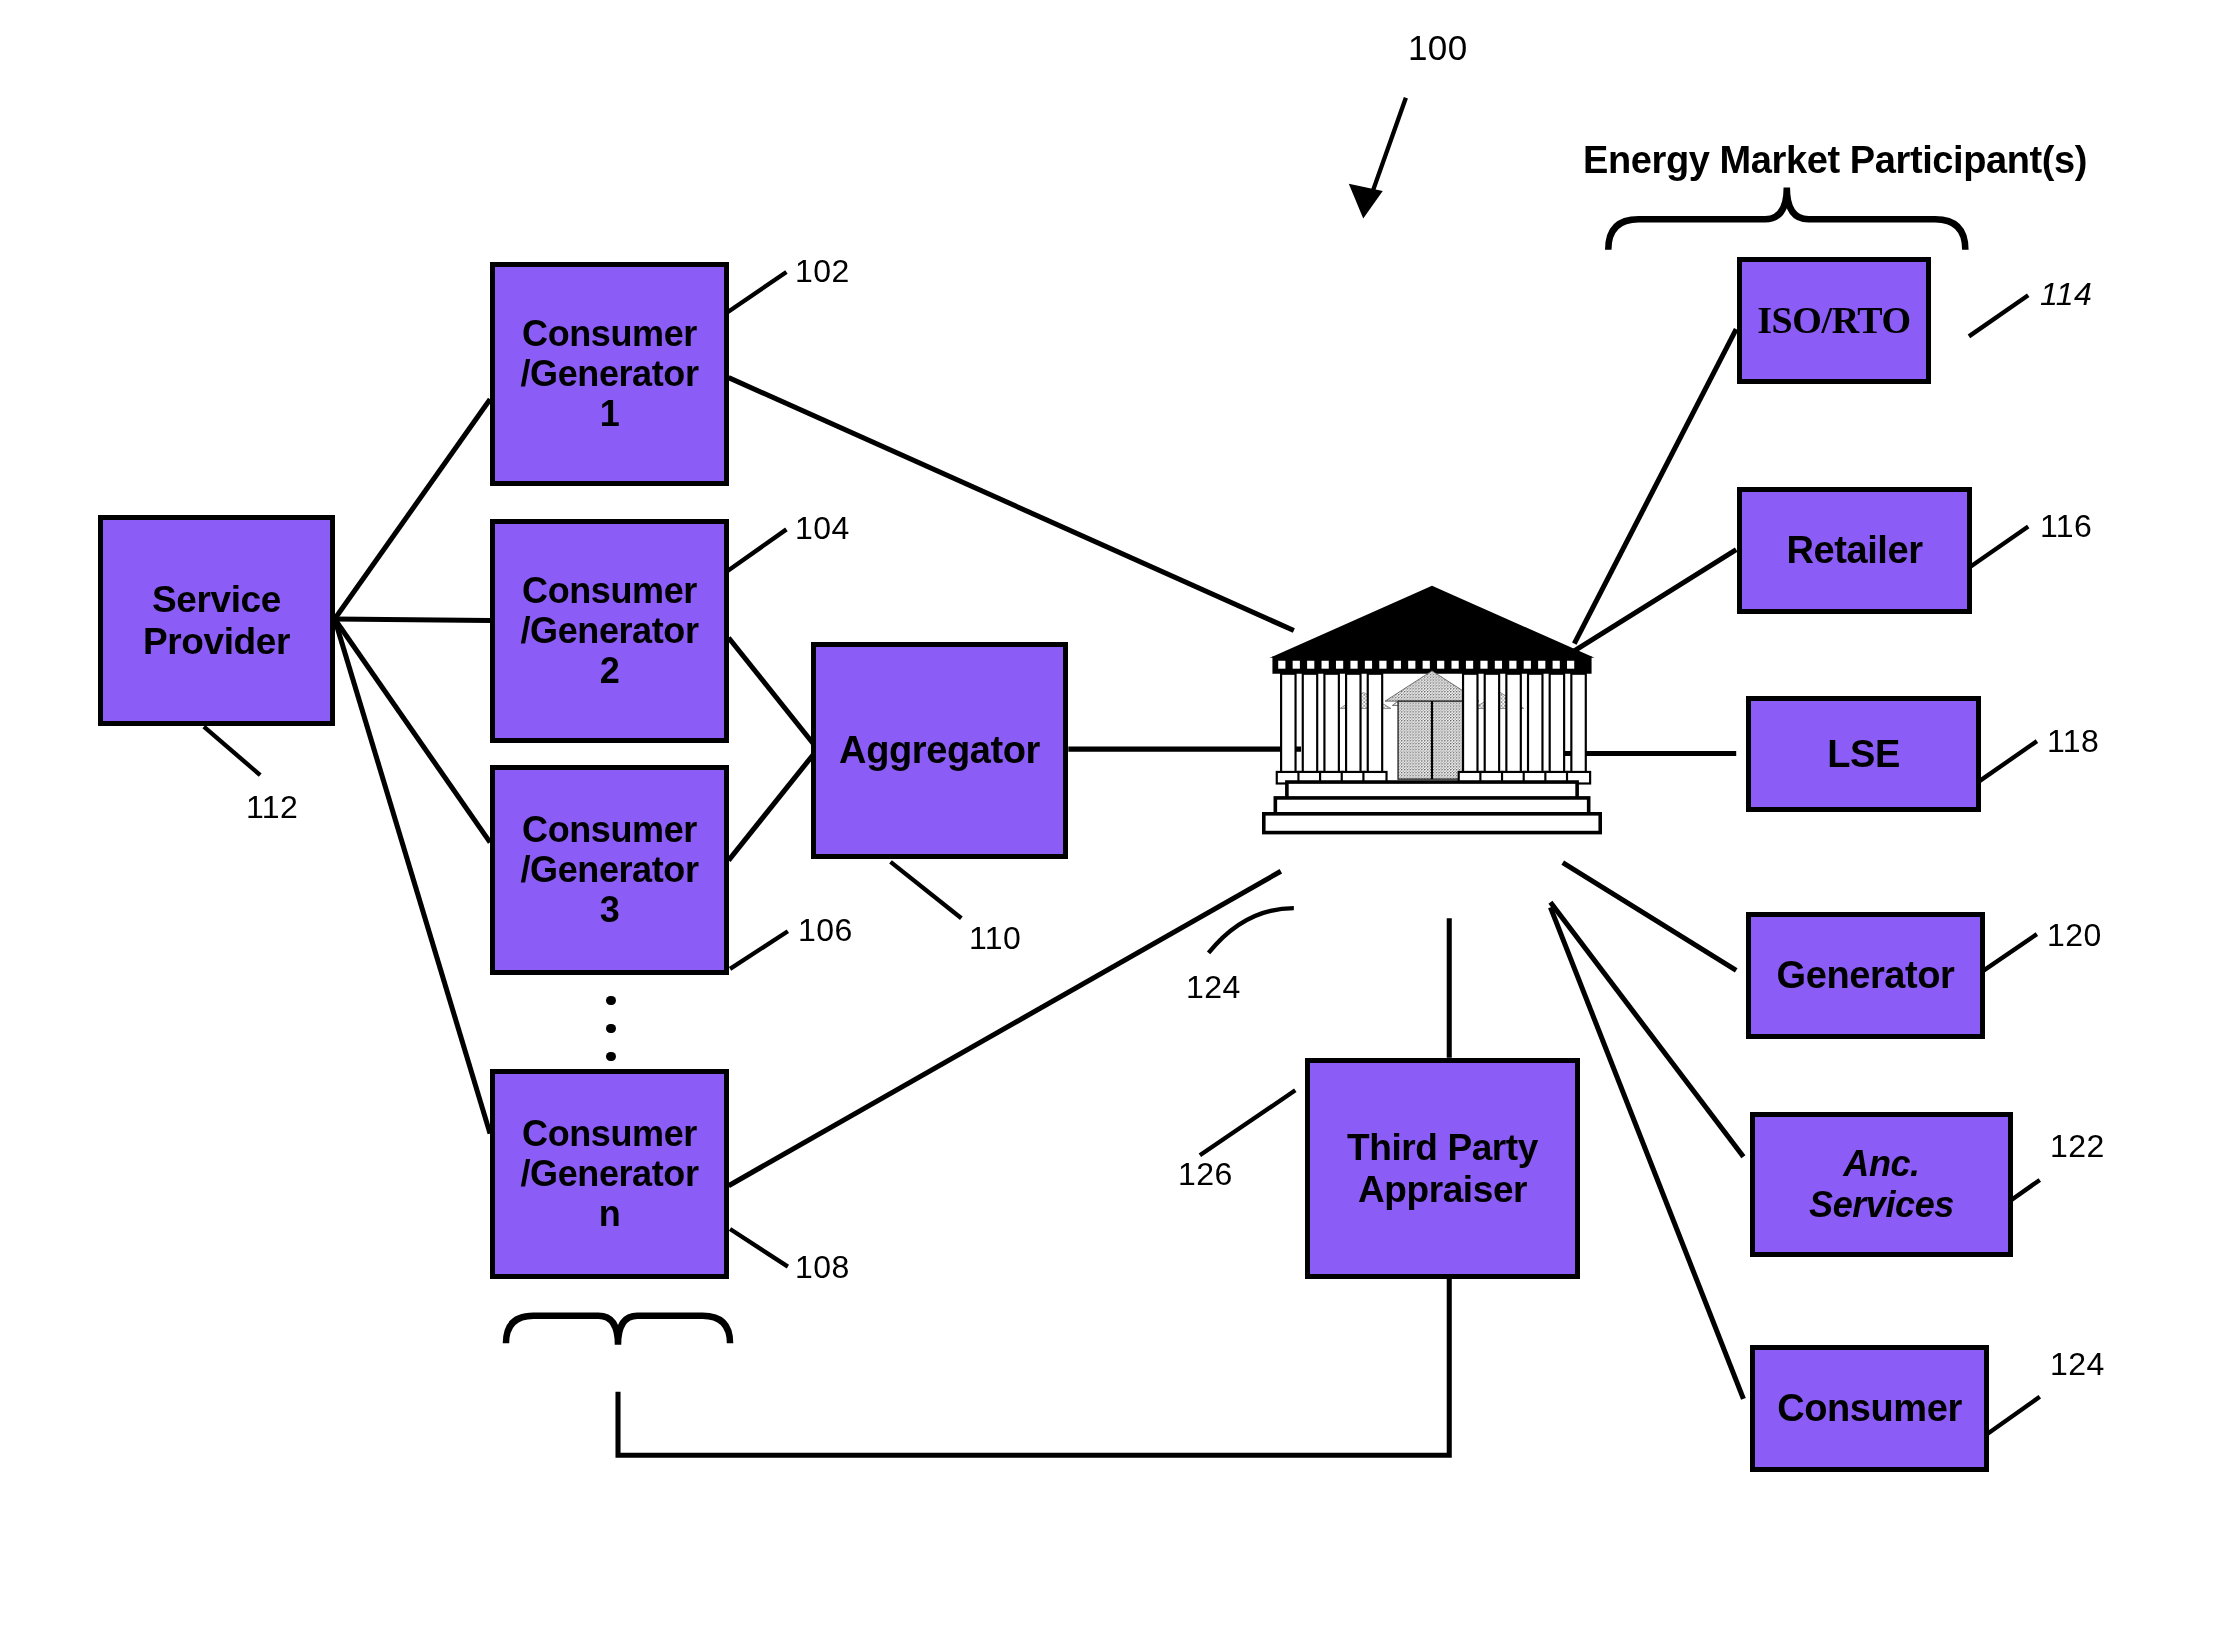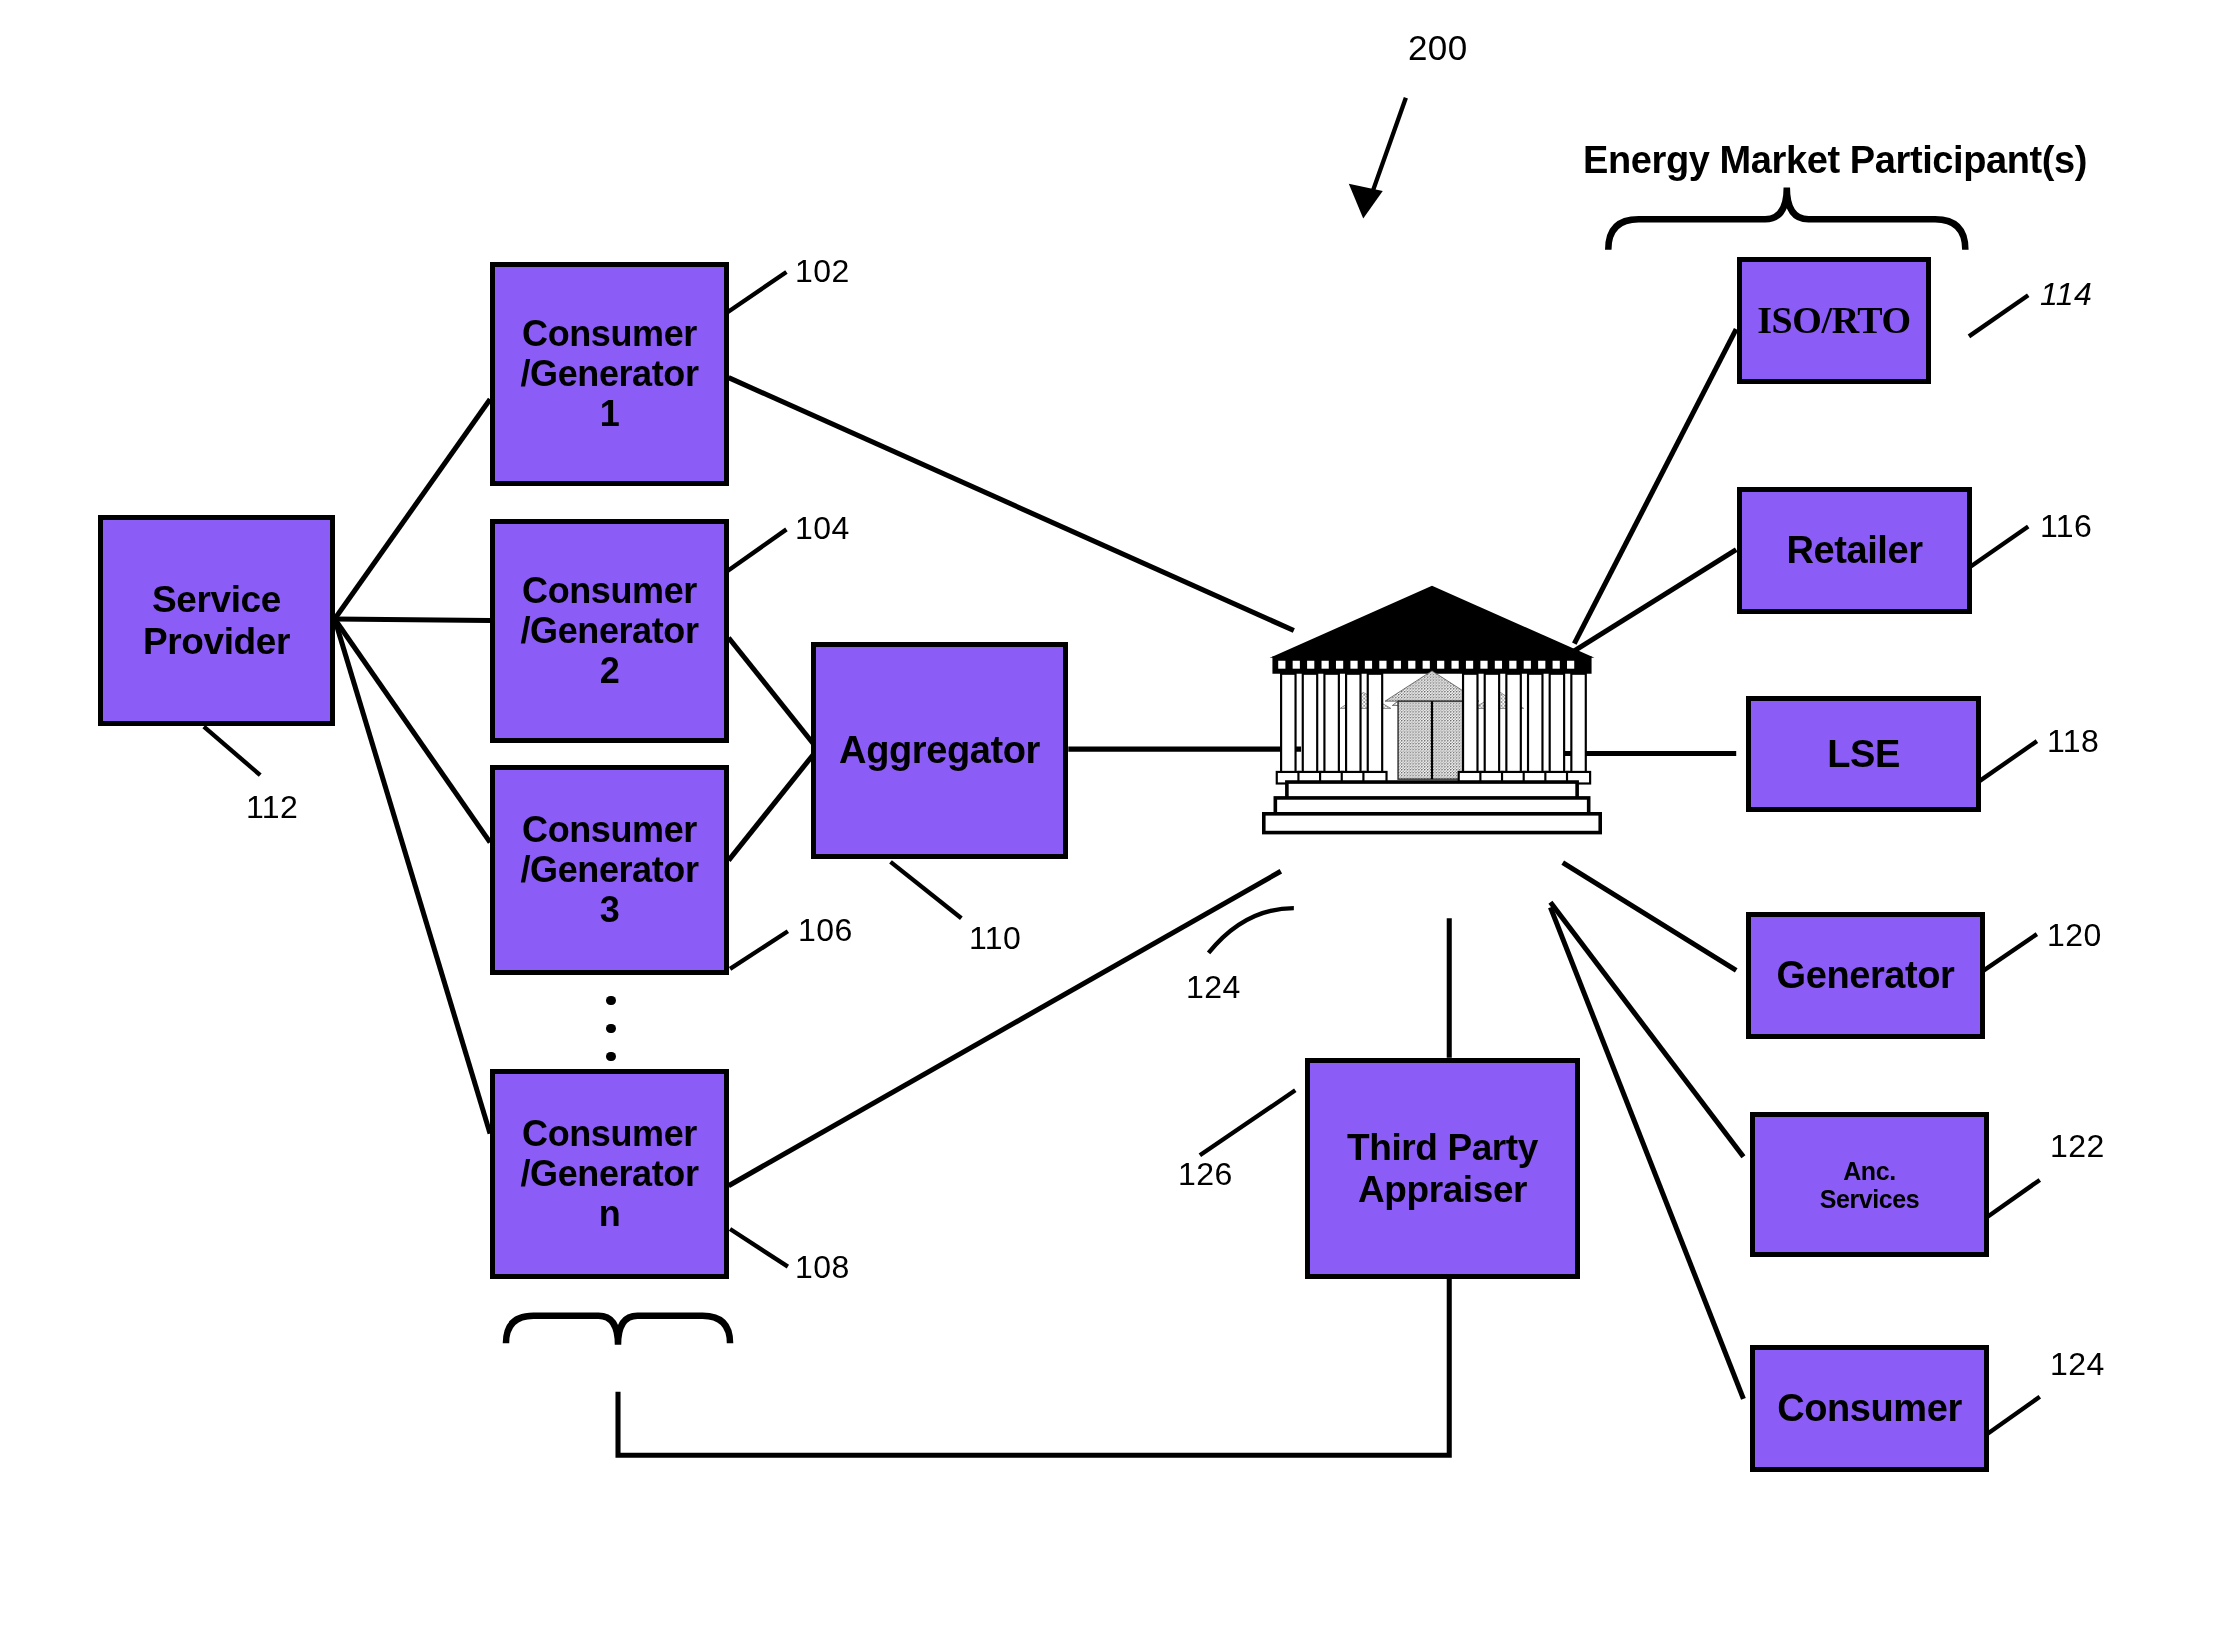--- a/index.html
+++ b/index.html
@@ -213,21 +213,21 @@
         <rect x="392" y="288" width="32" height="16"></rect>
         <rect x="422" y="288" width="32" height="16"></rect>
       </g>
 
       <rect x="34" y="302" width="402" height="24" fill="#ffffff" stroke="#000000" stroke-width="5"></rect>
       <rect x="18" y="324" width="434" height="24" fill="#ffffff" stroke="#000000" stroke-width="5"></rect>
       <rect x="2" y="346" width="466" height="26" fill="#ffffff" stroke="#000000" stroke-width="5"></rect>
     </svg>
   </div>
 
-  <div class="reflabel" style="left:1408px; top:27.5px; font-size:35px;">200</div>
+  <div class="reflabel" style="left:1408px; top:27.5px; font-size:35px;">100</div>
 
   <div class="grouptitle" style="left:1583px; top:139px;">Energy Market Participant(s)</div>
 
   <div class="node" style="left:98px; top:515px; width:237px; height:211px; font-size:37px;">
     <span class="lbl">Service
 Provider</span>
   </div>
   <div class="reflabel" style="left:246px; top:789px;">112</div>
 
   <div class="node" style="left:490px; top:262px; width:239px; height:224px; font-size:36px;">
@@ -290,21 +290,21 @@
   <div class="node" style="left:1746px; top:696px; width:235px; height:116px; font-size:38px;">
     <span class="lbl">LSE</span>
   </div>
   <div class="reflabel" style="left:2047px; top:723px;">118</div>
 
   <div class="node" style="left:1746px; top:912px; width:239px; height:127px; font-size:38px;">
     <span class="lbl">Generator</span>
   </div>
   <div class="reflabel" style="left:2047px; top:917px;">120</div>
 
-  <div class="node" style="left:1750px; top:1112px; width:239px; height:145px; font-size:25px;">
+  <div class="node" style="left:1750px; top:1112px; width:263px; height:145px; font-size:36px;font-style:italic;">
     <span class="lbl">Anc.
 Services</span>
   </div>
   <div class="reflabel" style="left:2050px; top:1128px;">122</div>
 
   <div class="node" style="left:1750px; top:1345px; width:239px; height:127px; font-size:38px;">
     <span class="lbl">Consumer</span>
   </div>
   <div class="reflabel" style="left:2050px; top:1346px;">124</div>
 

